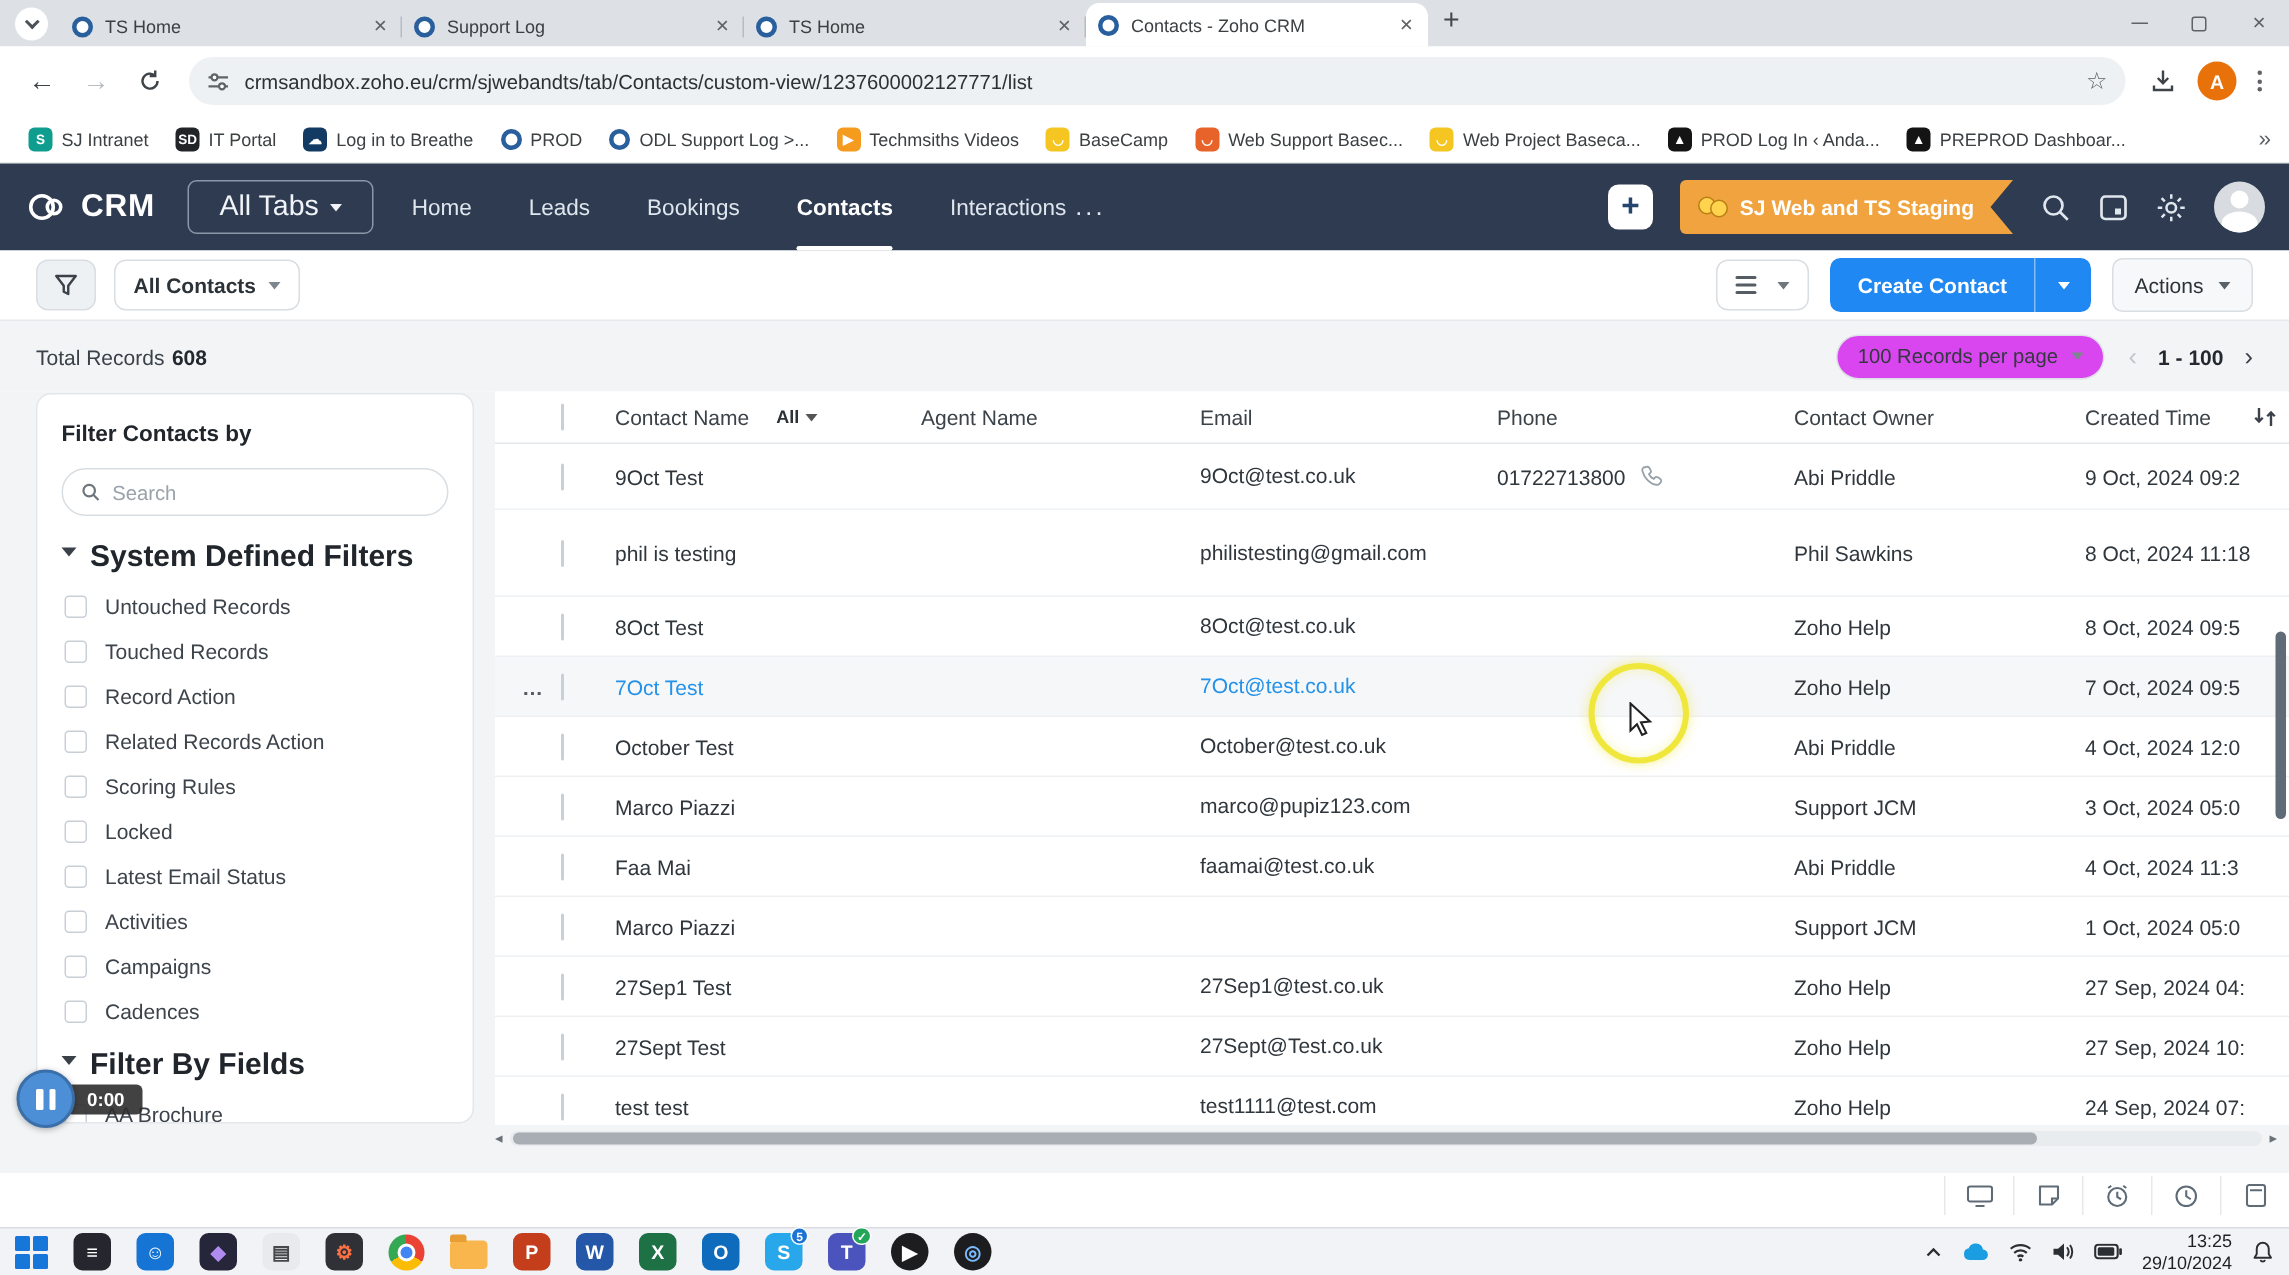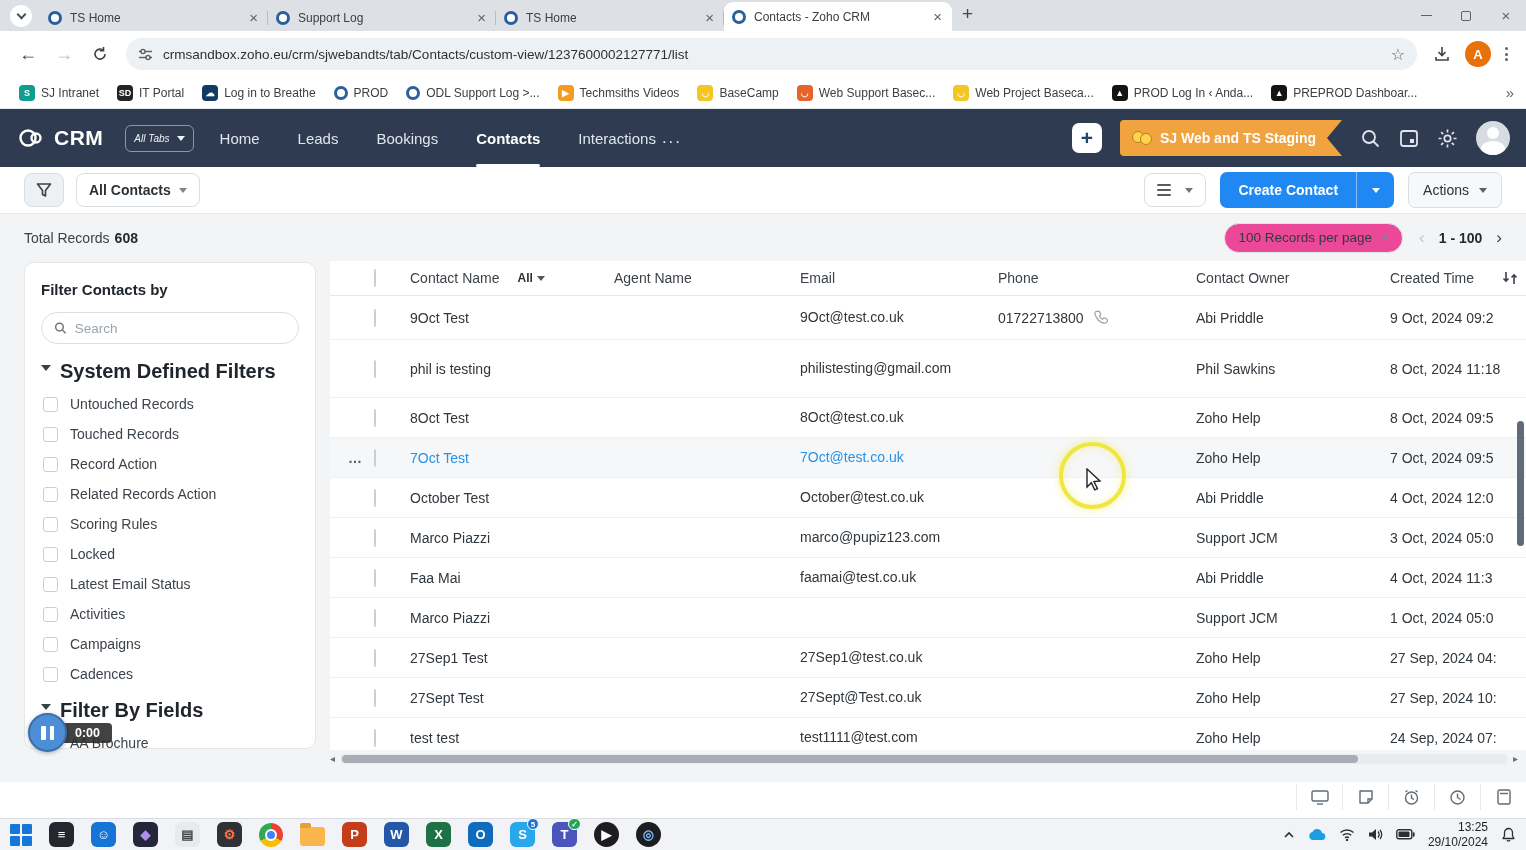--- a/index.html
+++ b/index.html
@@ -39,21 +39,21 @@
   .bookmarks{position:absolute;left:0;top:77px;width:100%;height:32px;background:#fff;border-bottom:1px solid #e6e9ec;display:flex;align-items:center;padding:0 12px;gap:4px;}
   .bm{display:flex;align-items:center;gap:6px;font-size:12px;color:#3c4043;padding:3px 7px;border-radius:6px;white-space:nowrap;}
   .bmicon{width:16px;height:16px;border-radius:4px;display:flex;align-items:center;justify-content:center;font-size:9px;font-weight:bold;color:#fff;flex:0 0 auto;}
   .bmicon.ring{background:#fff;border:3px solid #2a5f9e;border-radius:50%;width:14px;height:14px;}
   .bm-more{margin-left:auto;color:#5f6368;font-size:15px;}
 
   
   .crmnav{position:absolute;left:0;top:109px;width:100%;height:58px;background:#2e3b50;display:flex;align-items:center;padding:0 16px;}
   .zlogo{display:flex;margin-right:8px;}
   .crmbrand{color:#fff;font-size:21px;font-weight:bold;letter-spacing:.5px;margin-right:22px;}
-  .alltabs{border:1px solid #8b97a8;border-radius:6px;color:#f0f3f7;font-size:10px;padding:6px 8px;display:flex;align-items:center;gap:7px;margin-right:26px;font-style:italic;}
+  .alltabs{border:1px solid #8b97a8;border-radius:6px;color:#f0f3f7;font-size:19px;padding:6px 20px;display:flex;align-items:center;gap:7px;margin-right:26px;}
   .caret{width:0;height:0;border:4px solid transparent;border-top:5px solid currentColor;margin-top:4px;}
   .navitems{display:flex;align-items:center;gap:38px;height:100%;}
   .navitem{color:#dfe6ee;font-size:15px;height:100%;display:flex;align-items:center;position:relative;}
   .navitem.active{color:#fff;font-weight:bold;}
   .navitem.active:after{content:"";position:absolute;left:0;right:0;bottom:0;height:3px;background:#fff;border-radius:2px;}
   .navmore{color:#dfe6ee;font-size:17px;letter-spacing:2px;margin-left:6px;}
   .crmnav .right{margin-left:auto;display:flex;align-items:center;gap:18px;}
   .plusbtn{width:30px;height:30px;background:#fff;border-radius:7px;display:flex;align-items:center;justify-content:center;font-size:21px;color:#24466e;font-weight:bold;}
   .ribbon{background:#f0a33e;height:36px;display:flex;align-items:center;gap:8px;color:#fff;font-weight:bold;font-size:14px;padding:0 26px 0 12px;clip-path:polygon(0 0,100% 0,calc(100% - 15px) 50%,100% 100%,0 100%);border-radius:4px 0 0 4px;}
   .orgicon{position:relative;width:20px;height:14px;}
@@ -75,21 +75,21 @@
   .createbtn{display:flex;height:36px;border-radius:7px;overflow:hidden;}
   .createbtn .main{background:#1f88f2;color:#fff;font-size:14px;font-weight:bold;display:flex;align-items:center;padding:0 18px;}
   .createbtn .drop{background:#1f88f2;border-left:1px solid rgba(255,255,255,.45);width:38px;display:flex;align-items:center;justify-content:center;color:#fff;}
   .actionsbtn{border:1px solid #d9dee3;background:#f7f8f9;border-radius:7px;height:36px;display:flex;align-items:center;gap:10px;padding:0 14px;font-size:14px;color:#2b3238;}
   .actionsbtn .caret{color:#5a6269;}
 
   
   .recordsbar{position:absolute;left:0;top:214px;width:100%;height:47px;background:#f2f4f6;display:flex;align-items:center;padding:0 24px;font-size:14px;color:#3a4148;}
   .recordsbar b{margin-left:5px;color:#23292f;}
   .recordsbar .right{margin-left:auto;display:flex;align-items:center;gap:16px;}
-  .perpage{background:#ec4899;border:1px solid #dde2e6;border-radius:16px;height:30px;display:flex;align-items:center;gap:9px;padding:0 13px;font-size:13.5px;color:#33393f;}
+  .perpage{background:#d946ef;border:1px solid #dde2e6;border-radius:16px;height:30px;display:flex;align-items:center;gap:9px;padding:0 13px;font-size:13.5px;color:#33393f;}
   .perpage .caret{color:#7d858d;}
   .pagenav{display:flex;align-items:center;gap:14px;font-size:14px;}
   .pgarrow{font-size:17px;color:#3a4148;}
   .pgarrow.disabled{color:#c0c6cb;}
   .range{font-weight:bold;color:#23292f;}
 
   
   .content{position:absolute;left:0;top:261px;width:100%;height:521px;background:#f2f4f6;}
   .sidebar{position:absolute;left:24px;top:1px;width:292px;height:487px;background:#fff;border:1px solid #e3e7ea;border-radius:10px;padding:18px 16px;overflow:hidden;}
   .sb-title{font-size:15px;font-weight:bold;color:#20262c;margin-bottom:14px;}
@@ -140,21 +140,21 @@
   .chromeicon:after{content:"";position:absolute;left:6px;top:6px;width:12px;height:12px;border-radius:50%;background:#4285f4;border:2px solid #fff;box-sizing:border-box;}
   .folder{width:25px;height:19px;background:#f8b64c;border-radius:3px;position:relative;margin-top:4px;}
   .folder:before{content:"";position:absolute;left:0;top:-4px;width:11px;height:5px;background:#e89e33;border-radius:2px 2px 0 0;}
   .tray{margin-left:auto;display:flex;align-items:center;gap:13px;color:#2b2f33;}
   .clock{font-size:12px;text-align:right;line-height:1.25;color:#1d2125;}
   .trayglyph{display:flex;}
 
   
   .ring-hl{position:absolute;left:1059px;top:442px;width:67px;height:67px;border:4px solid #efe73b;border-radius:50%;box-shadow:0 0 8px rgba(238,230,60,.55), inset 0 0 8px rgba(238,230,60,.35);}
   .cursor{position:absolute;left:1085px;top:468px;}
-  .recorder{position:absolute;left:28px;top:713px;display:flex;align-items:center;}
+  .recorder{position:absolute;left:11px;top:713px;display:flex;align-items:center;}
   .reccircle{width:39px;height:39px;border-radius:50%;background:#4d8fd6;border:2px solid #3a6fa9;display:flex;align-items:center;justify-content:center;gap:4px;box-shadow:0 1px 4px rgba(0,0,0,.3);z-index:2;}
   .reccircle i{width:4.5px;height:14px;background:#fff;border-radius:1px;}
   .recpill{margin-left:-6px;background:rgba(45,45,45,.9);color:#fff;font-size:12.5px;font-weight:bold;border-radius:4px;padding:3px 12px 3px 14px;}
 </style>
 </head>
 <body>
 
 <div class="screen">
 
   <div class="tabstrip">

